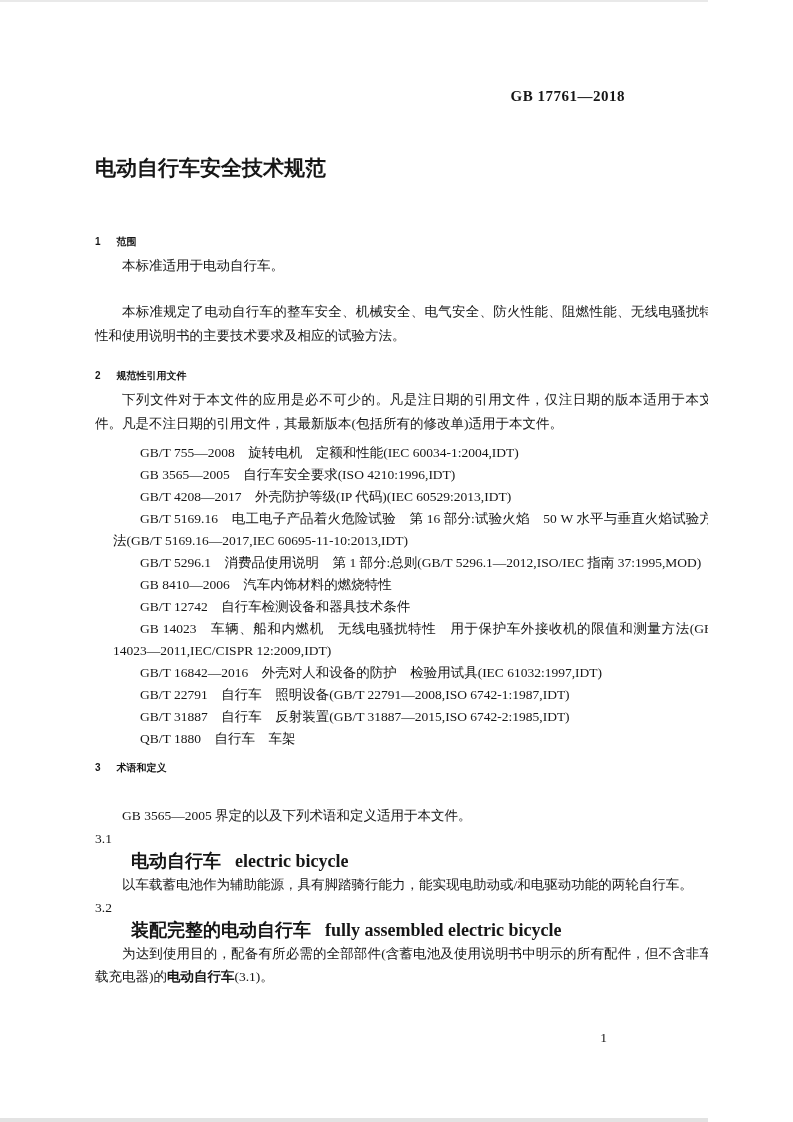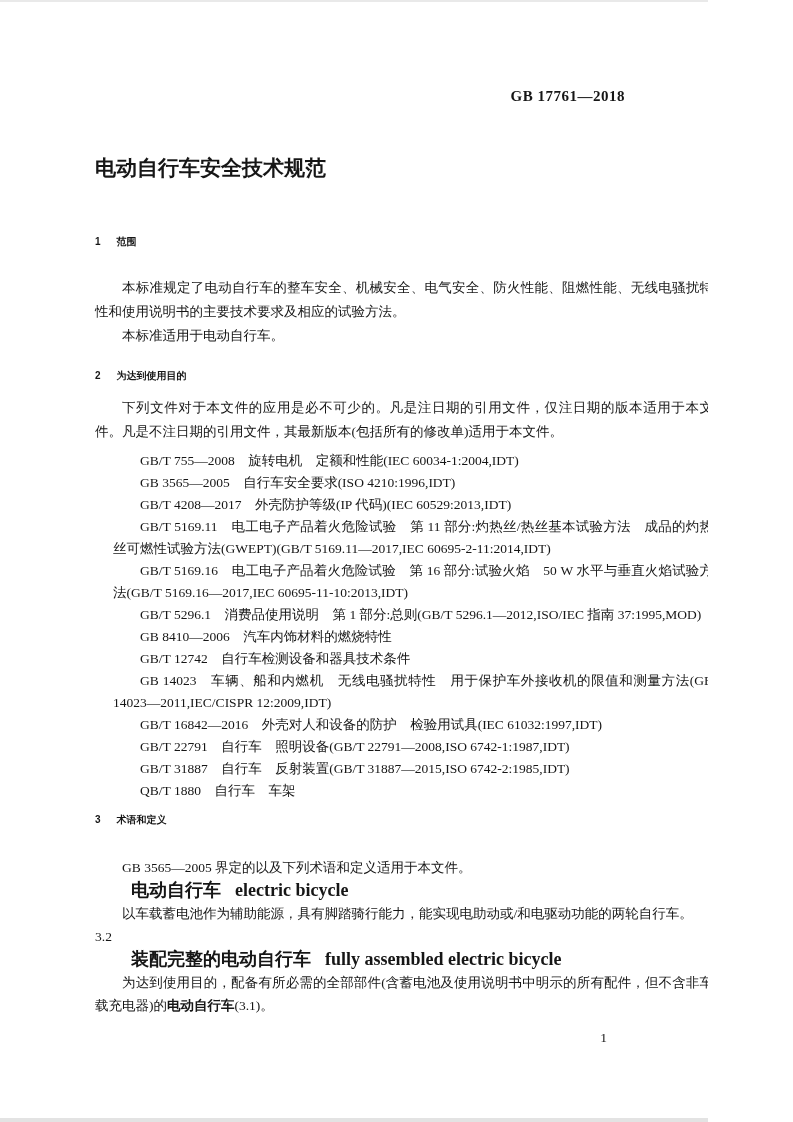--- a/index.html
+++ b/index.html
@@ -15,21 +15,21 @@
              font-weight:bold;font-family:"Liberation Sans","DejaVu Sans",sans-serif;}
   .sec-heading{font-family:"Liberation Sans","DejaVu Sans",sans-serif;font-weight:bold;
                font-size:10px;line-height:24px;}
   .sec-heading .sec-num{display:inline-block;margin-right:16px;}
   .h1{margin:46px 0 0 0;}
   .h2{margin:16px 0 0 0;}
   .h3{margin:6px 0 0 0;}
   p{margin:0;padding:0;}
   .body-p{font-size:13.5px;line-height:24px;text-indent:2em;text-align:justify;}
   .mt-first{margin-top:22px;}
-  .mt-intro{margin-top:8px;}
+  .mt-intro{}
   .refs{margin-top:6px;}
   .ref{font-size:13.5px;line-height:22px;text-indent:2em;text-align:justify;margin-left:18px;}
   .s3block{line-height:23px;}
   .s3block .body-p{line-height:23px;}
   .s3-intro{margin-top:24px;}
   .term-num{font-size:13.5px;line-height:23px;text-indent:0;}
   .term-line{font-size:18px;line-height:23px;text-indent:2em;}
   .term-zh{font-family:"Liberation Sans","DejaVu Sans",sans-serif;font-weight:bold;margin-right:14px;}
   .term-en{font-family:"Liberation Serif","DejaVu Serif",serif;font-weight:bold;}
   .bold-zh{font-family:"Liberation Sans","DejaVu Sans",sans-serif;font-weight:bold;}
@@ -42,51 +42,51 @@
   <div class="edge edge-top"></div>
 
   <div class="doc-code">GB 17761—2018</div>
 
   <div class="content">
     <h1 class="doc-title">电动自行车安全技术规范</h1>
 
     <div class="sec-heading h1">
       <span class="sec-num">1</span><span>范围</span>
     </div>
+    <p class="body-p">本标准适用于电动自行车。</p>
     <p class="body-p mt-first">本标准规定了电动自行车的整车安全、机械安全、电气安全、防火性能、阻燃性能、无线电骚扰特性和使用说明书的主要技术要求及相应的试验方法。</p>
-    <p class="body-p">本标准适用于电动自行车。</p>
 
     <div class="sec-heading h2">
-      <span class="sec-num">2</span><span>为达到使用目的</span>
+      <span class="sec-num">2</span><span>规范性引用文件</span>
     </div>
     <p class="body-p mt-intro">下列文件对于本文件的应用是必不可少的。凡是注日期的引用文件，仅注日期的版本适用于本文件。凡是不注日期的引用文件，其最新版本(包括所有的修改单)适用于本文件。</p>
 
     <div class="refs">
       <p class="ref">GB/T 755—2008　旋转电机　定额和性能(IEC 60034-1:2004,IDT)</p>
       <p class="ref">GB 3565—2005　自行车安全要求(ISO 4210:1996,IDT)</p>
       <p class="ref">GB/T 4208—2017　外壳防护等级(IP 代码)(IEC 60529:2013,IDT)</p>
-      <p class="ref">GB/T 5169.11　电工电子产品着火危险试验　第 11 部分:灼热丝/热丝基本试验方法　成品的灼热丝可燃性试验方法(GWEPT)(GB/T 5169.11—2017,IEC 60695-2-11:2014,IDT)</p>
       <p class="ref">GB/T 5169.16　电工电子产品着火危险试验　第 16 部分:试验火焰　50 W 水平与垂直火焰试验方法(GB/T 5169.16—2017,IEC 60695-11-10:2013,IDT)</p>
       <p class="ref">GB/T 5296.1　消费品使用说明　第 1 部分:总则(GB/T 5296.1—2012,ISO/IEC 指南 37:1995,MOD)</p>
       <p class="ref">GB 8410—2006　汽车内饰材料的燃烧特性</p>
       <p class="ref">GB/T 12742　自行车检测设备和器具技术条件</p>
       <p class="ref">GB 14023　车辆、船和内燃机　无线电骚扰特性　用于保护车外接收机的限值和测量方法(GB 14023—2011,IEC/CISPR 12:2009,IDT)</p>
       <p class="ref">GB/T 16842—2016　外壳对人和设备的防护　检验用试具(IEC 61032:1997,IDT)</p>
       <p class="ref">GB/T 22791　自行车　照明设备(GB/T 22791—2008,ISO 6742-1:1987,IDT)</p>
       <p class="ref">GB/T 31887　自行车　反射装置(GB/T 31887—2015,ISO 6742-2:1985,IDT)</p>
       <p class="ref">QB/T 1880　自行车　车架</p>
     </div>
 
     <div class="sec-heading h3">
       <span class="sec-num">3</span><span>术语和定义</span>
     </div>
 
     <div class="s3block">
       <p class="body-p s3-intro">GB 3565—2005 界定的以及下列术语和定义适用于本文件。</p>
 
+      <p class="term-num">3.1</p>
       <p class="term-line">
         <span class="term-zh">电动自行车</span><span class="term-en">electric bicycle</span>
       </p>
       <p class="body-p">以车载蓄电池作为辅助能源，具有脚踏骑行能力，能实现电助动或/和电驱动功能的两轮自行车。</p>
 
       <p class="term-num">3.2</p>
       <p class="term-line">
         <span class="term-zh">装配完整的电动自行车</span><span class="term-en">fully assembled electric bicycle</span>
       </p>
       <p class="body-p"><span>为达到使用目的，配备有所必需的全部部件(含蓄电池及使用说明书中明示的所有配件，但不含非车载充电器)的</span><span class="bold-zh">电动自行车</span><span>(3.1)。</span></p>

